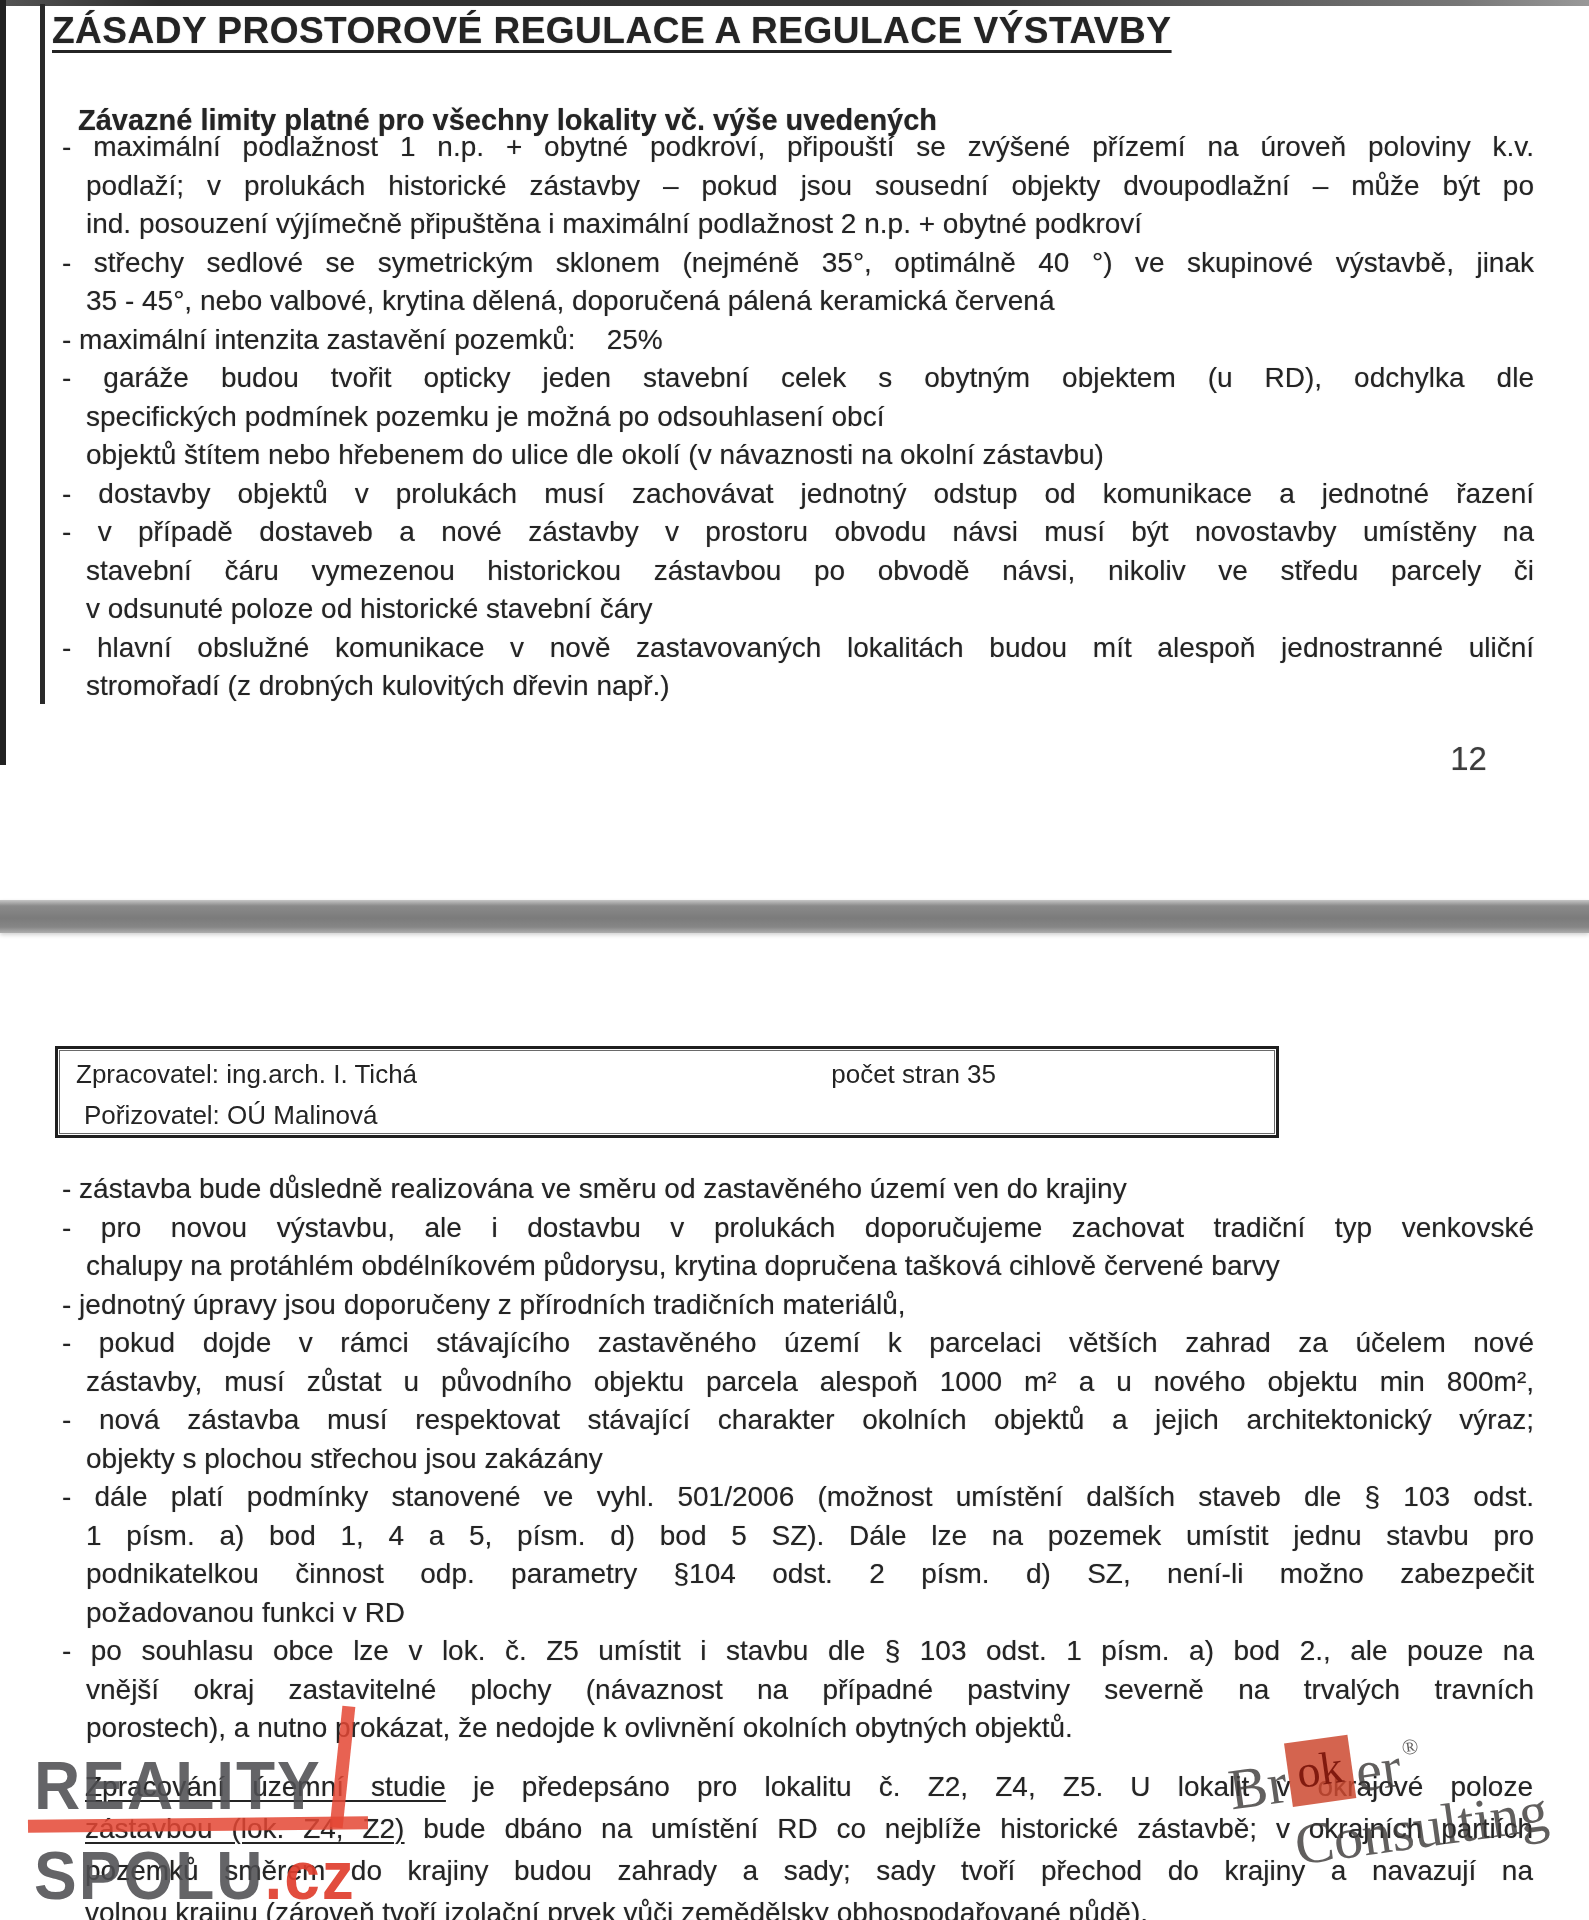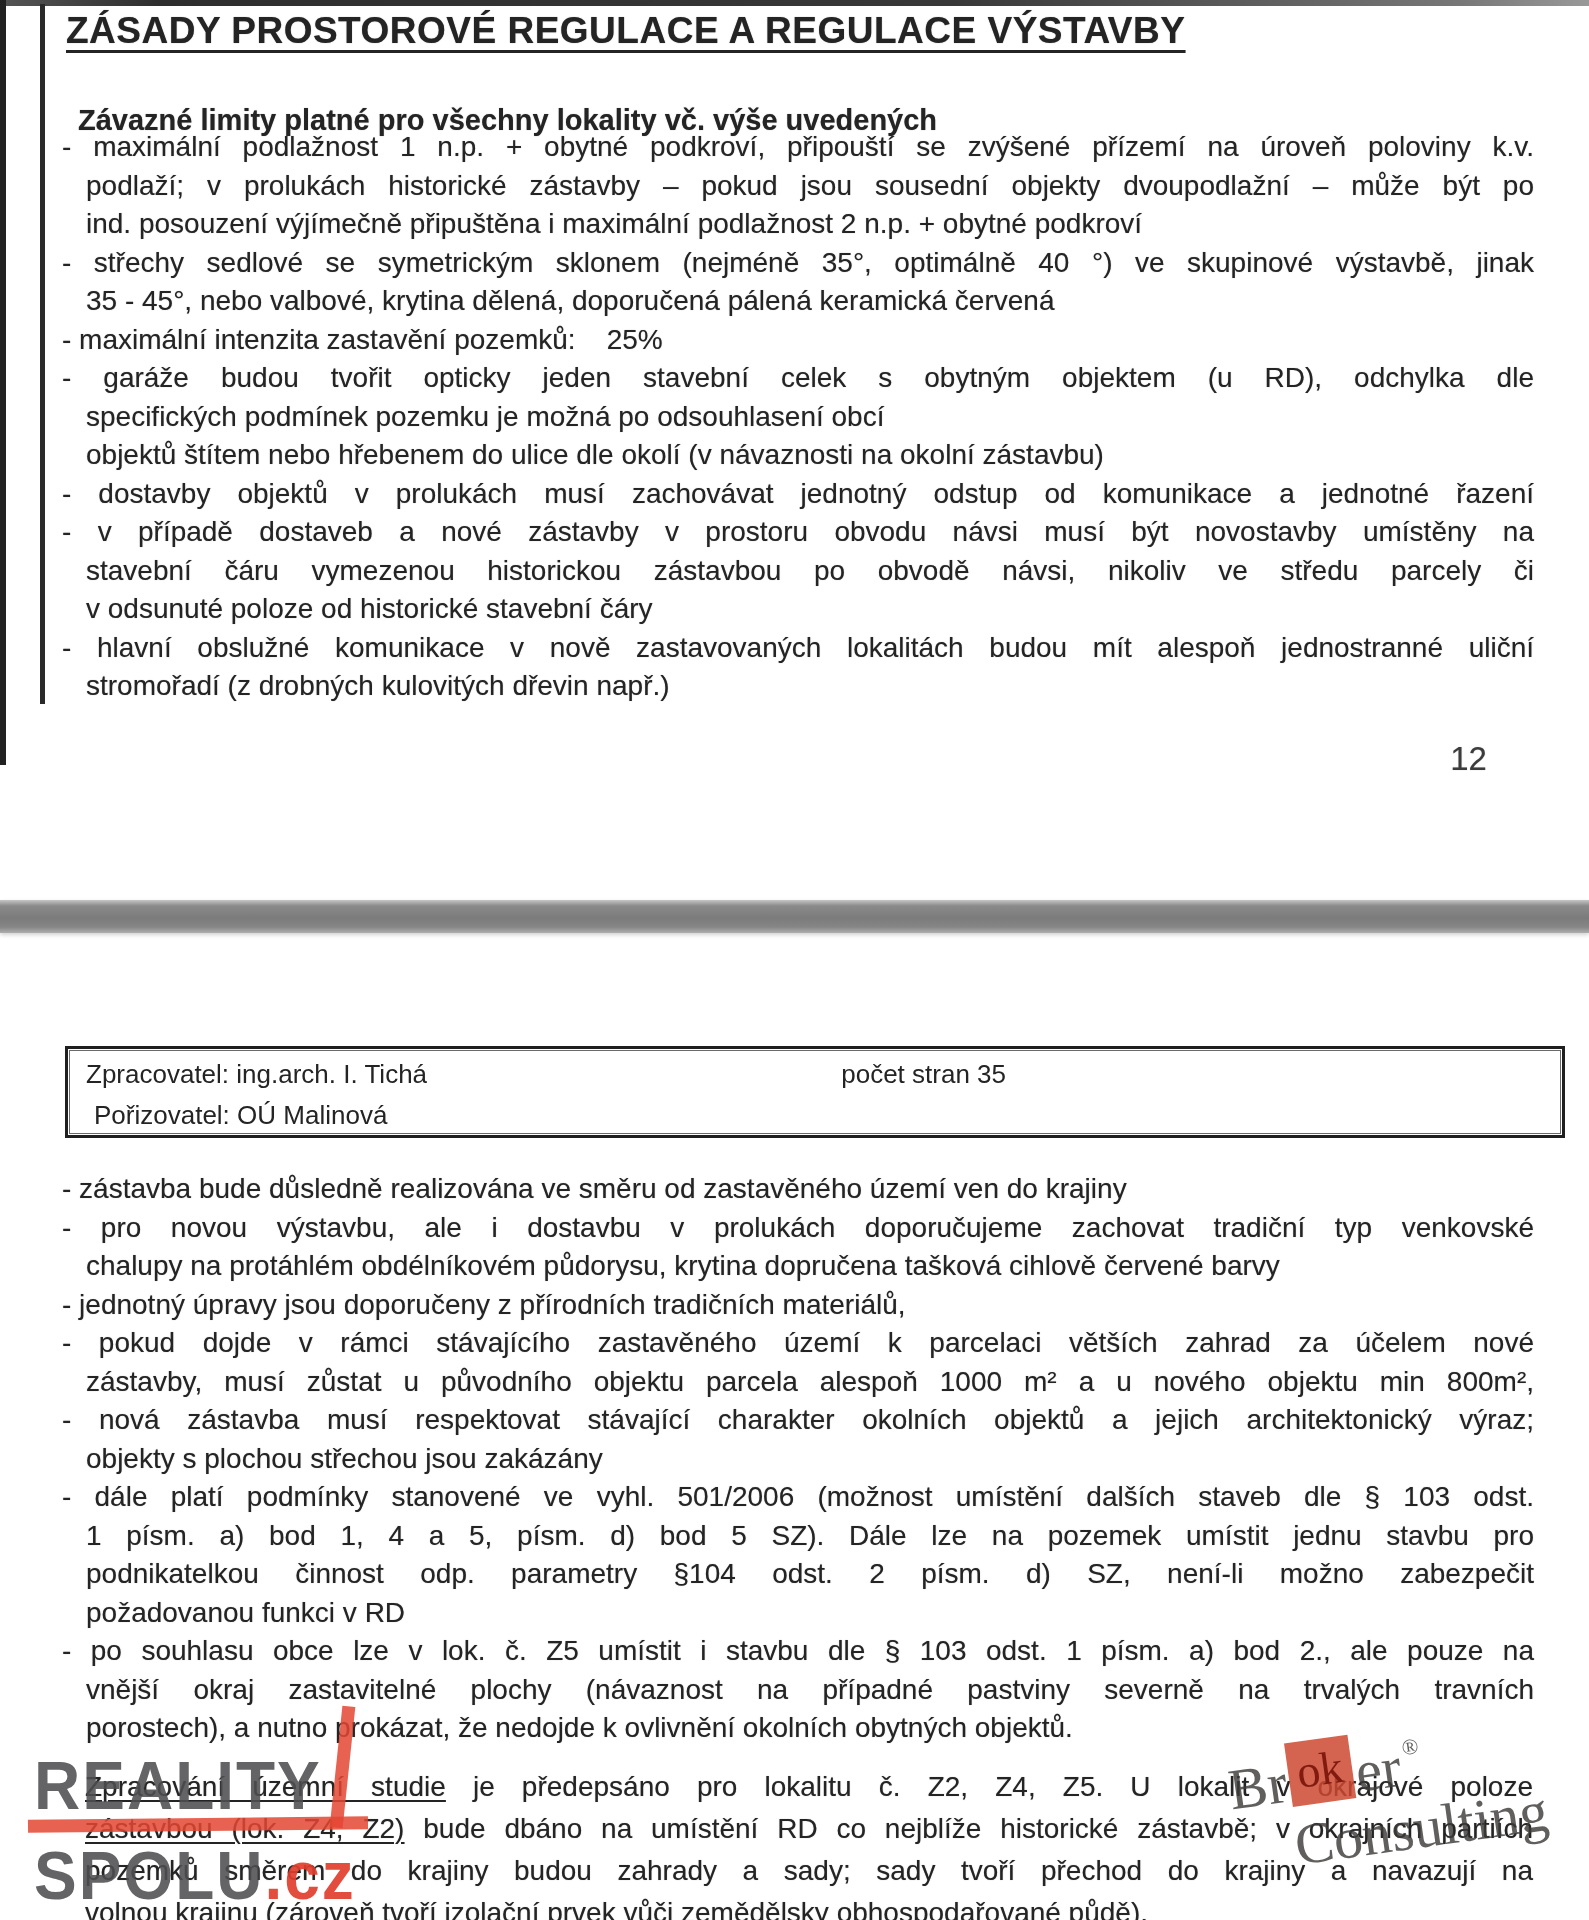--- a/index.html
+++ b/index.html
@@ -7,38 +7,38 @@
     position:relative;width:1589px;height:1920px;background:#ffffff;overflow:hidden;
     font-family:"Liberation Sans",sans-serif;color:#242424;
   }
   .canvas *{box-sizing:border-box;}
   
   .art-top{position:absolute;left:0;top:0;width:1589px;height:6px;
     background:linear-gradient(90deg,#555 0%,#2e2e2e 10%,#383838 60%,#777 92%,#999 100%);}
   .art-left0{position:absolute;left:0;top:0;width:6px;height:765px;background:#222;}
   .art-left40{position:absolute;left:40px;top:4px;width:5px;height:700px;background:#2a2a2a;}
   
-  .title{position:absolute;left:66px;top:10px;margin:0;font-size:37px;font-weight:bold;
+  .title{position:absolute;left:52px;top:10px;margin:0;font-size:37px;font-weight:bold;
     letter-spacing:.5px;text-decoration:underline;text-decoration-thickness:3px;text-underline-offset:7px;
     text-shadow:0 0 1px rgba(40,40,40,.55);}
   .subtitle{position:absolute;left:62px;top:88px;margin:16px;font-size:29px;font-weight:bold;
     text-shadow:0 0 1px rgba(40,40,40,.5);}
   .lines{position:absolute;left:62px;top:128px;width:1472px;font-size:28px;line-height:38.5px;
     text-shadow:0 0 1px rgba(50,50,50,.45);}
   .line{text-align:justify;}
   .line.just{text-align-last:justify;}
   .line.cont{padding-left:24px;}
   .pagenum{position:absolute;left:1400px;top:740px;width:137px;text-align:center;
     font-size:33px;color:#3c3c3c;text-shadow:0 0 1px rgba(50,50,50,.4);}
   
   .divider{position:absolute;left:0;top:900px;width:1589px;height:33px;
     background:linear-gradient(180deg,#c6c6c6 0%,#8a8a8a 18%,#7b7b7b 55%,#868686 82%,#aeaeae 100%);
     box-shadow:0 2px 4px rgba(0,0,0,.18);}
   
-  .hbox{position:absolute;left:65px;top:1046px;width:1500px;height:92px;border:3px solid #1f1f1f;
+  .hbox{position:absolute;left:55px;top:1046px;width:1224px;height:92px;border:3px solid #1f1f1f;
     display:flex;align-items:flex-start;padding:10px 18px 8px;background:#fff;}
   .hbox::after{content:"";position:absolute;inset:1px;border:1px solid #6a6a6a;pointer-events:none;}
   .hleft{flex:0 0 400px;font-size:26px;}
   .hleft .row2{margin-top:10px;padding-left:8px;}
   .hcenter{flex:1;text-align:center;}
   .doctype{font-size:27px;font-weight:bold;}
   .muni{font-size:35px;font-weight:bold;letter-spacing:1.5px;margin-top:3px;}
   .hright{flex:0 0 520px;text-align:right;font-size:26px;}
   .p2{top:1170px;}
   .para{left:85px;top:1766px;width:1448px;line-height:42px;}

